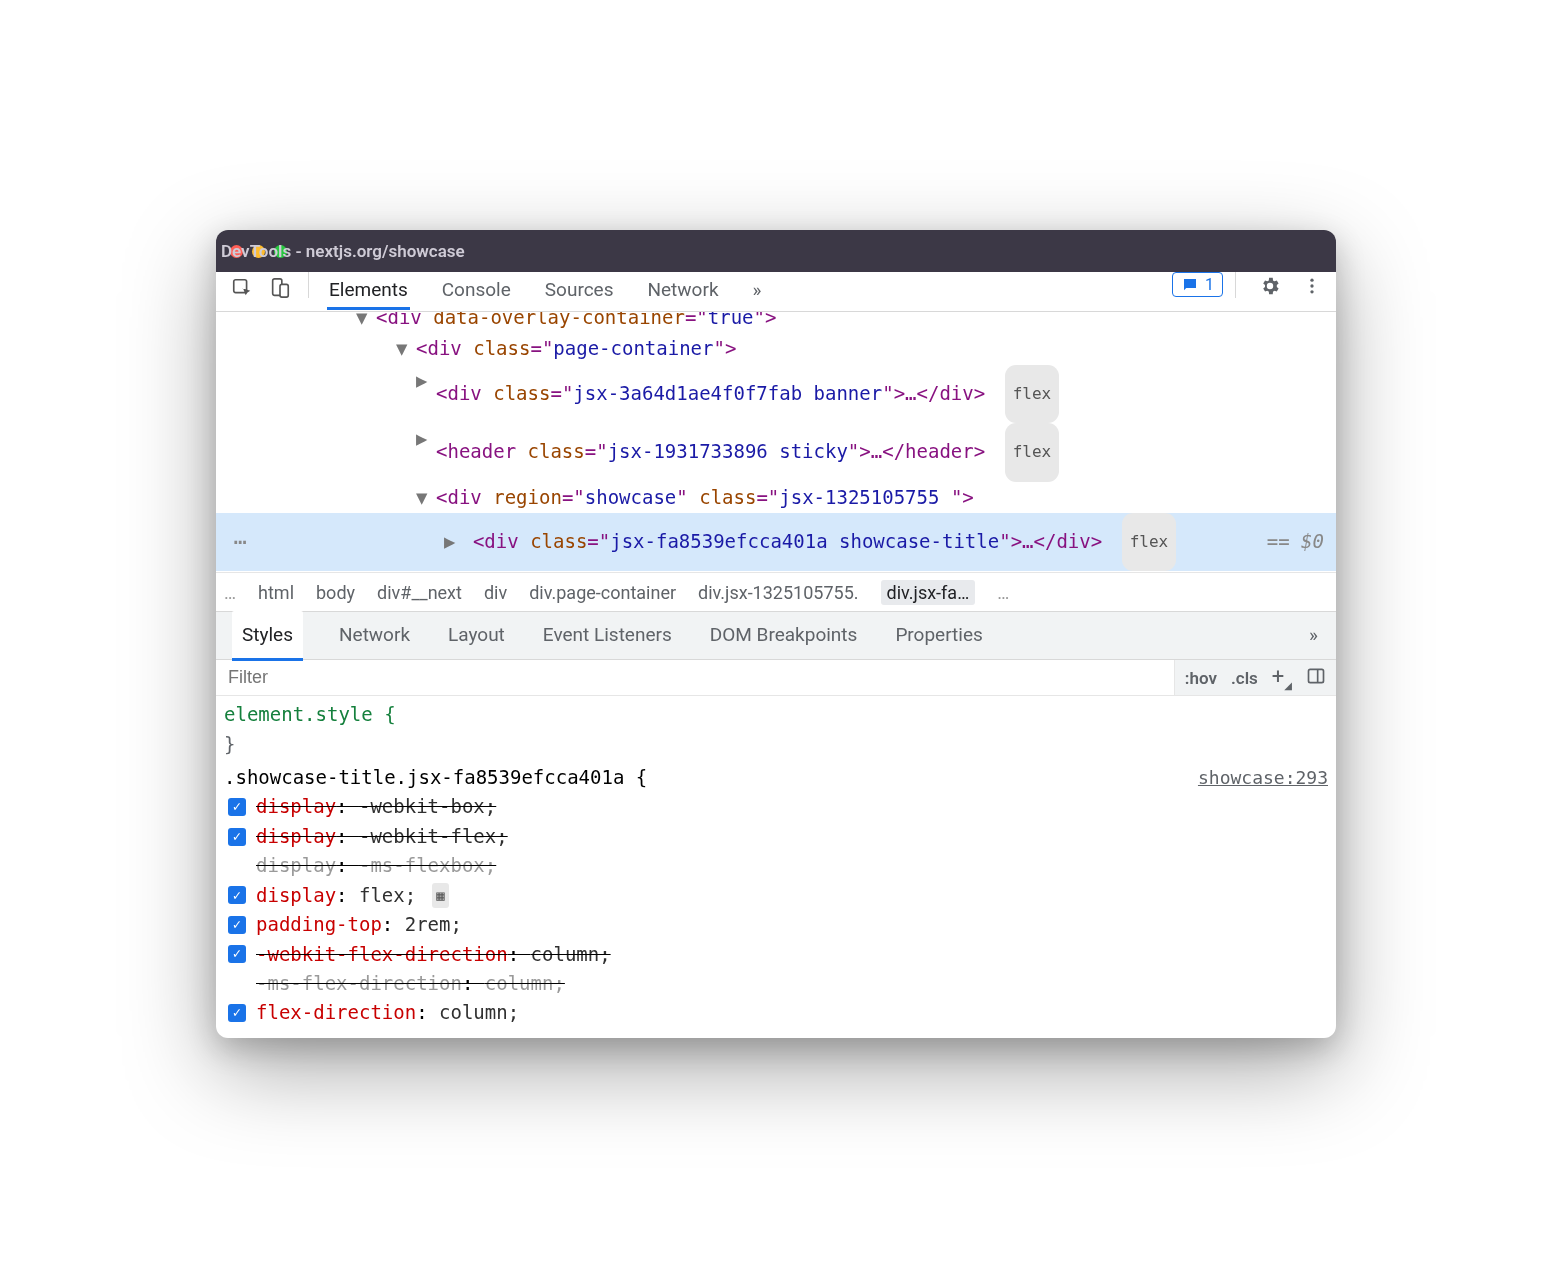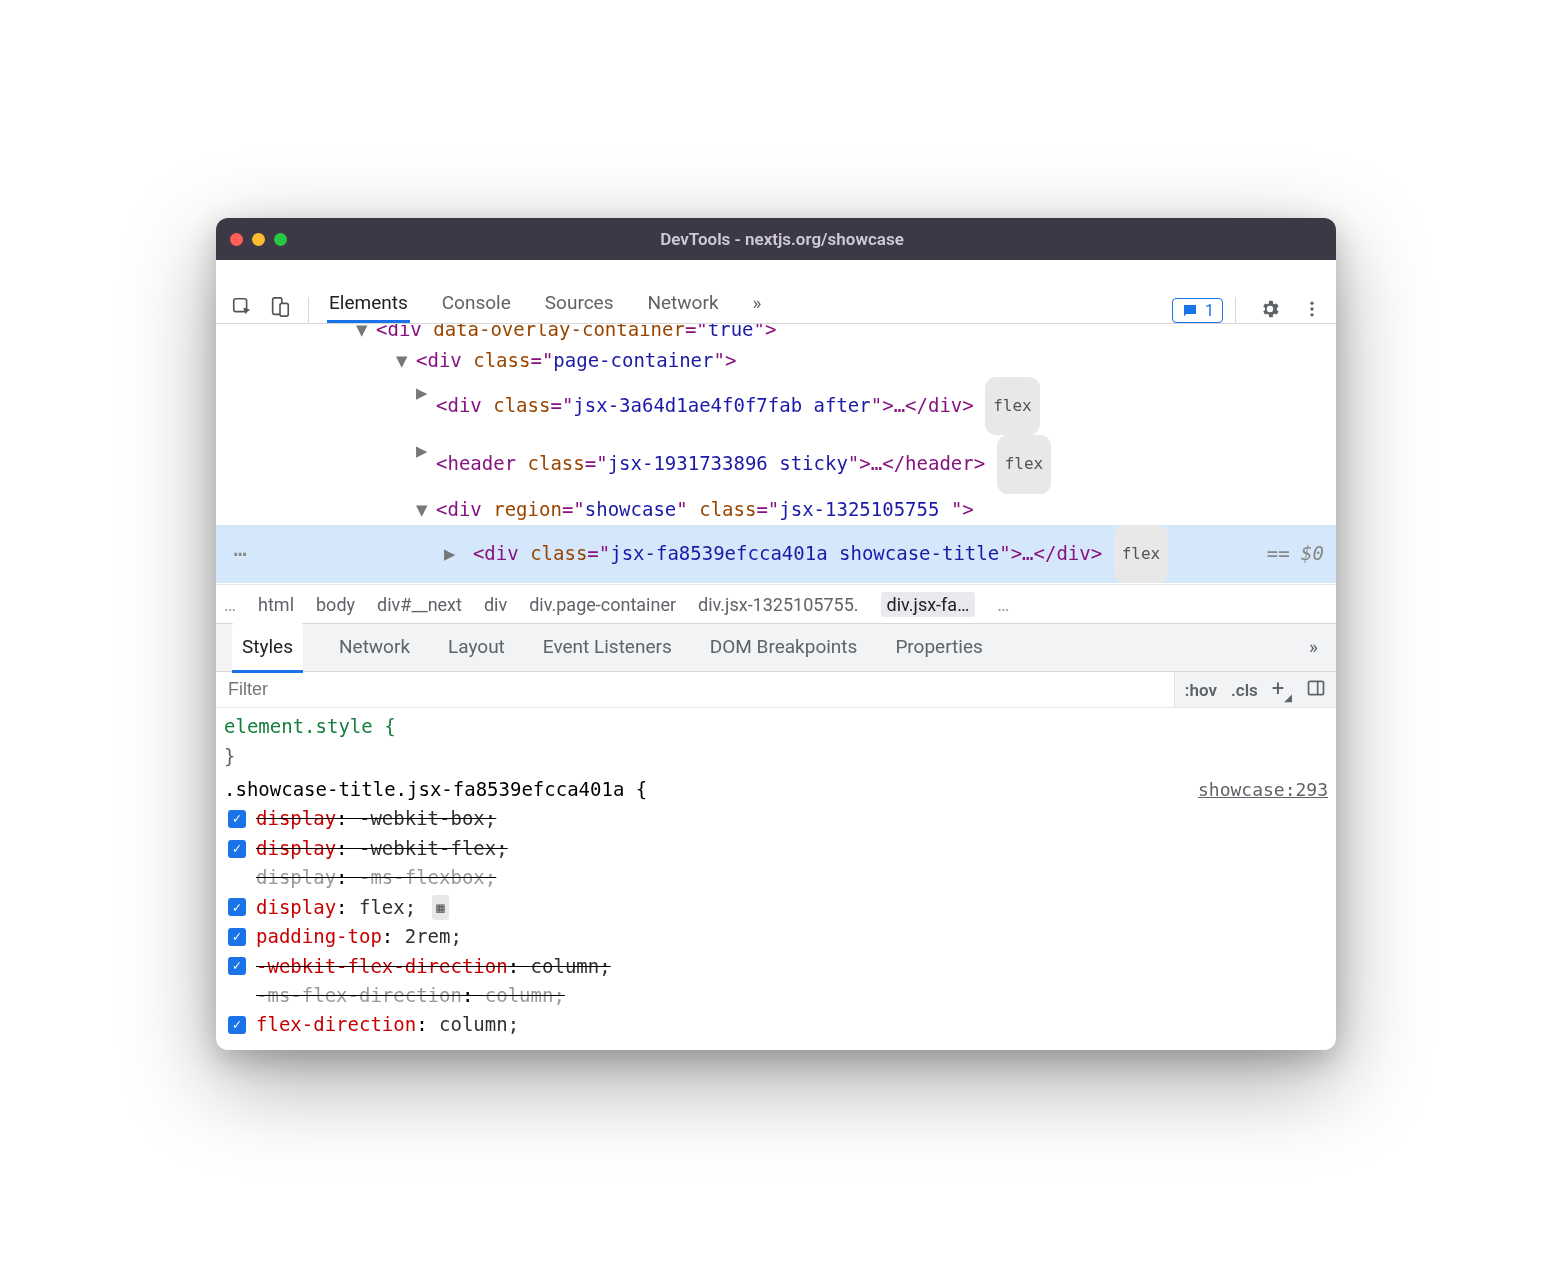--- a/index.html
+++ b/index.html
@@ -26,26 +26,26 @@
     align-items: center;
     padding: 0 14px;
     position: relative;
   }
   .traffic-lights { display: flex; gap: 9px; }
   .tl { width: 13px; height: 13px; border-radius: 50%; }
   .tl.red { background: #ff5f57; }
   .tl.yellow { background: #febc2e; }
   .tl.green { background: #28c840; }
   .title-text {
-    position: absolute; left: 12px; right: 0; text-align: center;
+    position: absolute; left: 5px; right: 0; text-align: left;
     color: #cfcbd6; font-size: 17px; font-weight: 600;
     pointer-events: none;
   }
   .toolbar {
-    display: flex; align-items: flex-end; height: 64px;
+    display: flex; align-items: flex-start; height: 40px;
     border-bottom: 1px solid #d8d8d8; padding: 0 10px; gap: 6px;
   }
   .toolbar .icon-btn {
     width: 32px; height: 32px; display:flex; align-items:center; justify-content:center;
     color:#555; cursor:pointer;
   }
   .toolbar .divider { width:1px; height:26px; background:#d8d8d8; margin:0 6px;}
   .tabs-main { display:flex; align-items:center; gap: 30px; flex:1; padding-left:6px;}
   .tab-main { font-size: 19px; color:#5f6368; cursor:pointer; padding: 6px 2px; border-bottom: 3px solid transparent;}
   .tab-main.active { color:#202124; border-bottom-color:#1a73e8;}
@@ -68,21 +68,21 @@
   .dom-line.d2 { padding-left: 200px; }
   .dom-line.d3 { padding-left: 220px; }
   .dom-line.d4 { padding-left: 240px; }
   .dom-line .tri { position:absolute; left:0; top:0; color:#777;}
   .dom-line.d1 .tri{ left:140px;} .dom-line.d2 .tri{left:180px;}
   .dom-line.d3 .tri{left:200px;}
   .tag { color:#881280;}
   .attr-n{ color:#994500;}
   .attr-v{ color:#1a1aa6;}
   .eq{ color:#881280;}
-  .pill { display:inline-block; background:#e8e8e8; color:#555; border-radius:11px; padding:16px 8px; font-size:16px; vertical-align:1px; font-family: "SF Mono", Menlo, monospace;}
+  .pill { display:inline-block; background:#e8e8e8; color:#555; border-radius:11px; padding:16px 8px; font-size:16px; margin-left:8px; vertical-align:1px; font-family: "SF Mono", Menlo, monospace;}
   .sel-row { background:#d5e8fb; display:flex; align-items:center; padding-right:12px;}
   .sel-row .dots{ color:#888; width:48px; text-align:center; font-size:22px;}
   .sel-row .code{ flex:1; padding-left:200px; font-family:"SF Mono",Menlo,monospace;}
   .sel-row .eq0{ color:#888; font-style:italic; font-family:"SF Mono",Menlo,monospace;}
   .pseudo{ color:#236e25;margin-left:48px;}
 
   .breadcrumb {
     display:flex; align-items:center; gap:22px; height:40px;
     border-top:1px solid #e6e6e6; border-bottom:1px solid #d8d8d8;
     padding:0 8px; font-size:18px; color:#5f6368; overflow:hidden;
@@ -179,21 +179,21 @@
       <span> </span><span class="attr-n">data-overlay-container</span><span class="eq">="</span><span class="attr-v">true</span><span class="eq">"</span><span class="tag">&gt;</span>
     </div>
     <div class="dom-line d2">
       <span class="tri">▼</span>
       <span class="tag">&lt;</span><span class="tag">div</span>
       <span> </span><span class="attr-n">class</span><span class="eq">="</span><span class="attr-v">page-container</span><span class="eq">"</span><span class="tag">&gt;</span>
     </div>
     <div class="dom-line d3">
       <span class="tri">▶</span>
       <span class="tag">&lt;</span><span class="tag">div</span>
-      <span> </span><span class="attr-n">class</span><span class="eq">="</span><span class="attr-v">jsx-3a64d1ae4f0f7fab after</span><span class="eq">"</span><span class="tag">&gt;…&lt;/</span><span class="tag">div</span><span class="tag">&gt;</span>
+      <span> </span><span class="attr-n">class</span><span class="eq">="</span><span class="attr-v">jsx-3a64d1ae4f0f7fab banner</span><span class="eq">"</span><span class="tag">&gt;…&lt;/</span><span class="tag">div</span><span class="tag">&gt;</span>
       <span class="pill">flex</span>
     </div>
     <div class="dom-line d3">
       <span class="tri">▶</span>
       <span class="tag">&lt;</span><span class="tag">header</span>
       <span> </span><span class="attr-n">class</span><span class="eq">="</span><span class="attr-v">jsx-1931733896 sticky</span><span class="eq">"</span><span class="tag">&gt;…&lt;/</span><span class="tag">header</span><span class="tag">&gt;</span>
       <span class="pill">flex</span>
     </div>
     <div class="dom-line d3">
       <span class="tri">▼</span>

